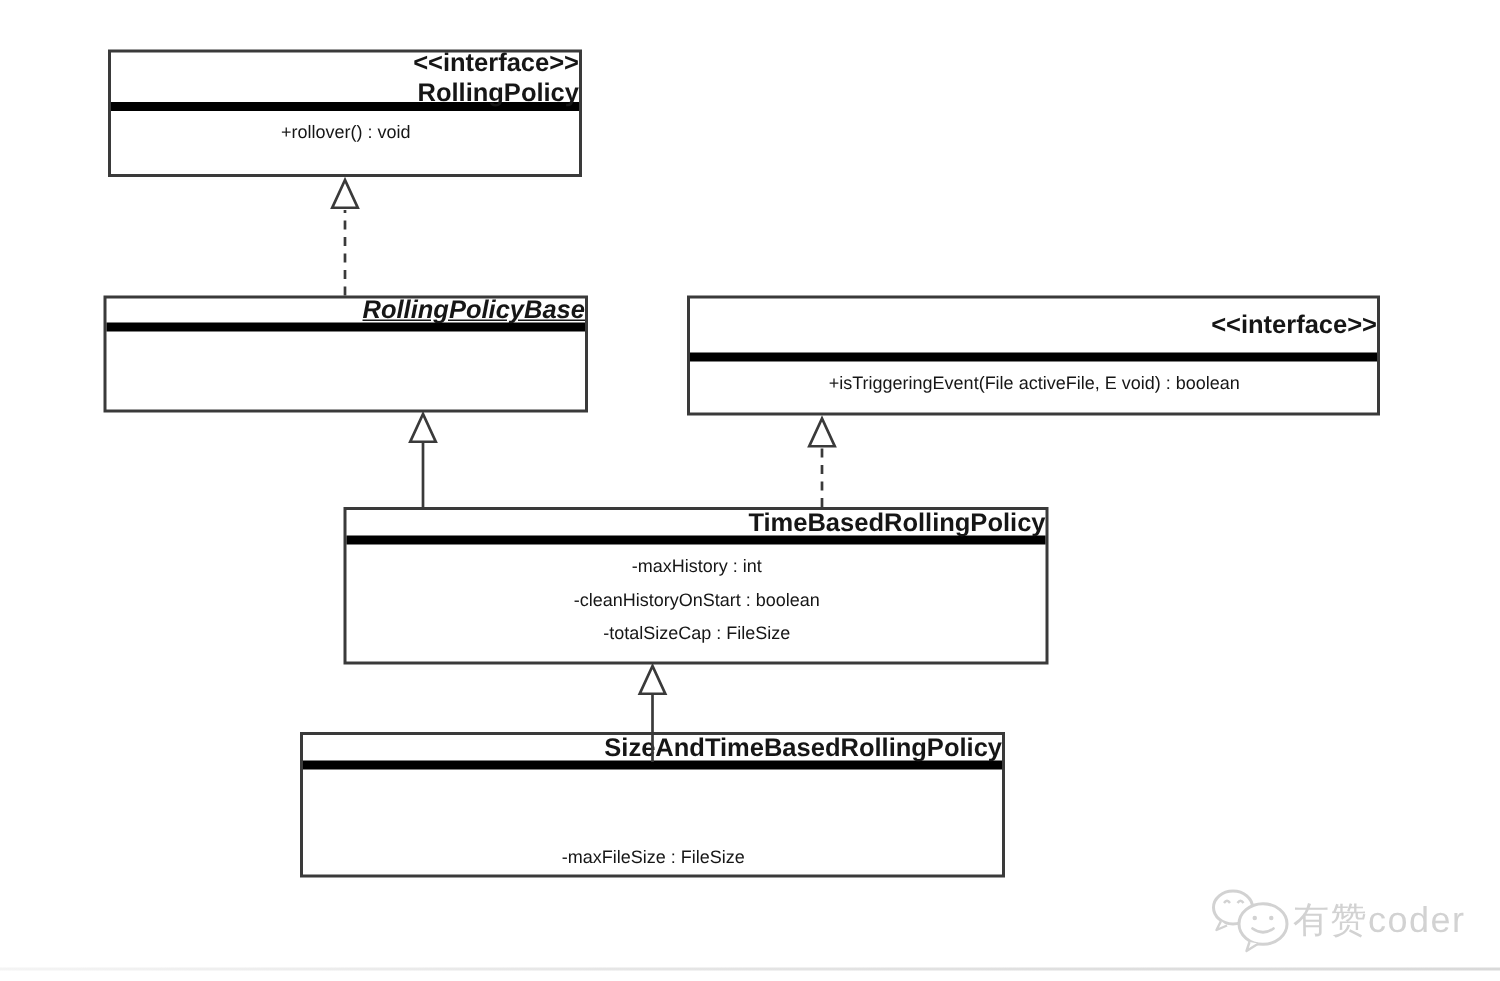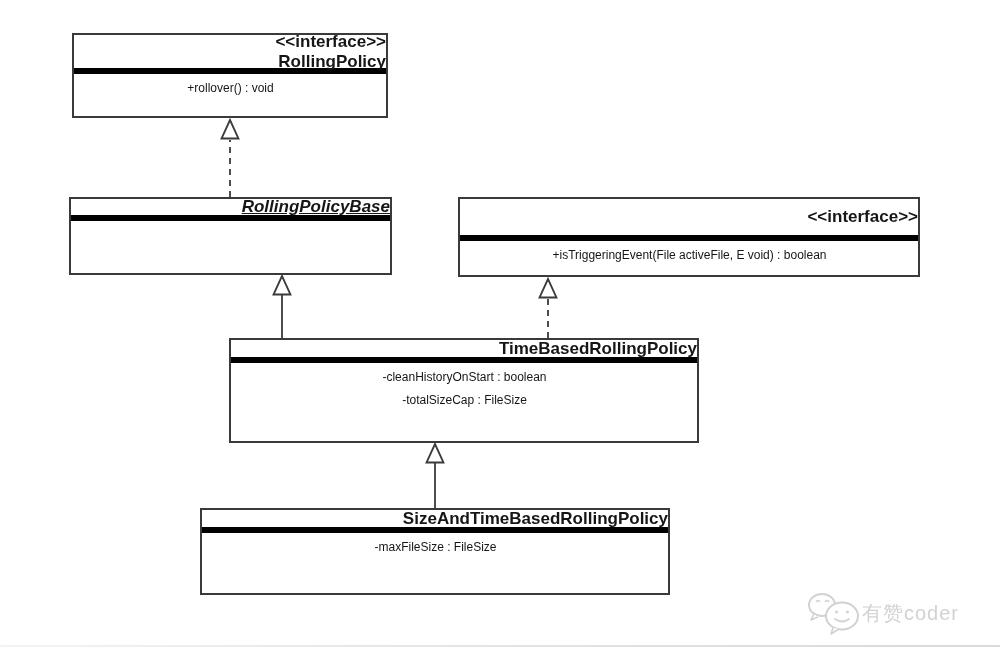--- a/index.html
+++ b/index.html
@@ -58,21 +58,21 @@
     pointer-events: none;
   }
   .watermark {
     position: absolute;
     left: 806px; top: 590px;
     display: flex;
     align-items: center;
     color: #d2d2d2;
   }
   .watermark-text {
-    font-size: 20px;
+    font-size: 24px;
     letter-spacing: 1px;
     color: #d2d2d2;
     text-shadow: 0.5px 0.5px 0 #ffffff;
     white-space: nowrap;
   }
   .bottom-rule {
     position: absolute;
     left: 0; top: 645px;
     width: 1000px; height: 2px;
     background: linear-gradient(to right, #f4f4f4 0%, #e6e6e6 40%, #d9d9d9 100%);
@@ -106,26 +106,27 @@
     <div class="uml-members">
       <div class="uml-member">+isTriggeringEvent(File activeFile, E void) : boolean</div>
     </div>
   </div>
 
   <div class="uml-class" style="left:200px; top:338px; width:470px; height:105px;margin-left:29px;">
     <div class="uml-header" style="height:23px;">
       <div class="uml-class-name">TimeBasedRollingPolicy</div>
     </div>
     <div class="uml-members">
+      <div class="uml-member">-maxHistory : int</div>
       <div class="uml-member">-cleanHistoryOnStart : boolean</div>
       <div class="uml-member">-totalSizeCap : FileSize</div>
     </div>
   </div>
 
-  <div class="uml-class" style="left:200px; top:508px; width:470px; height:87px;">
+  <div class="uml-class" style="left:200px; top:488px; width:470px; height:97px;gap:44px;">
     <div class="uml-header" style="height:23px;">
       <div class="uml-class-name">SizeAndTimeBasedRollingPolicy</div>
     </div>
     <div class="uml-members">
       <div class="uml-member">-maxFileSize : FileSize</div>
     </div>
   </div>
 
   <svg id="arrow-layer" viewBox="0 0 1000 654" xmlns="http://www.w3.org/2000/svg">
 

